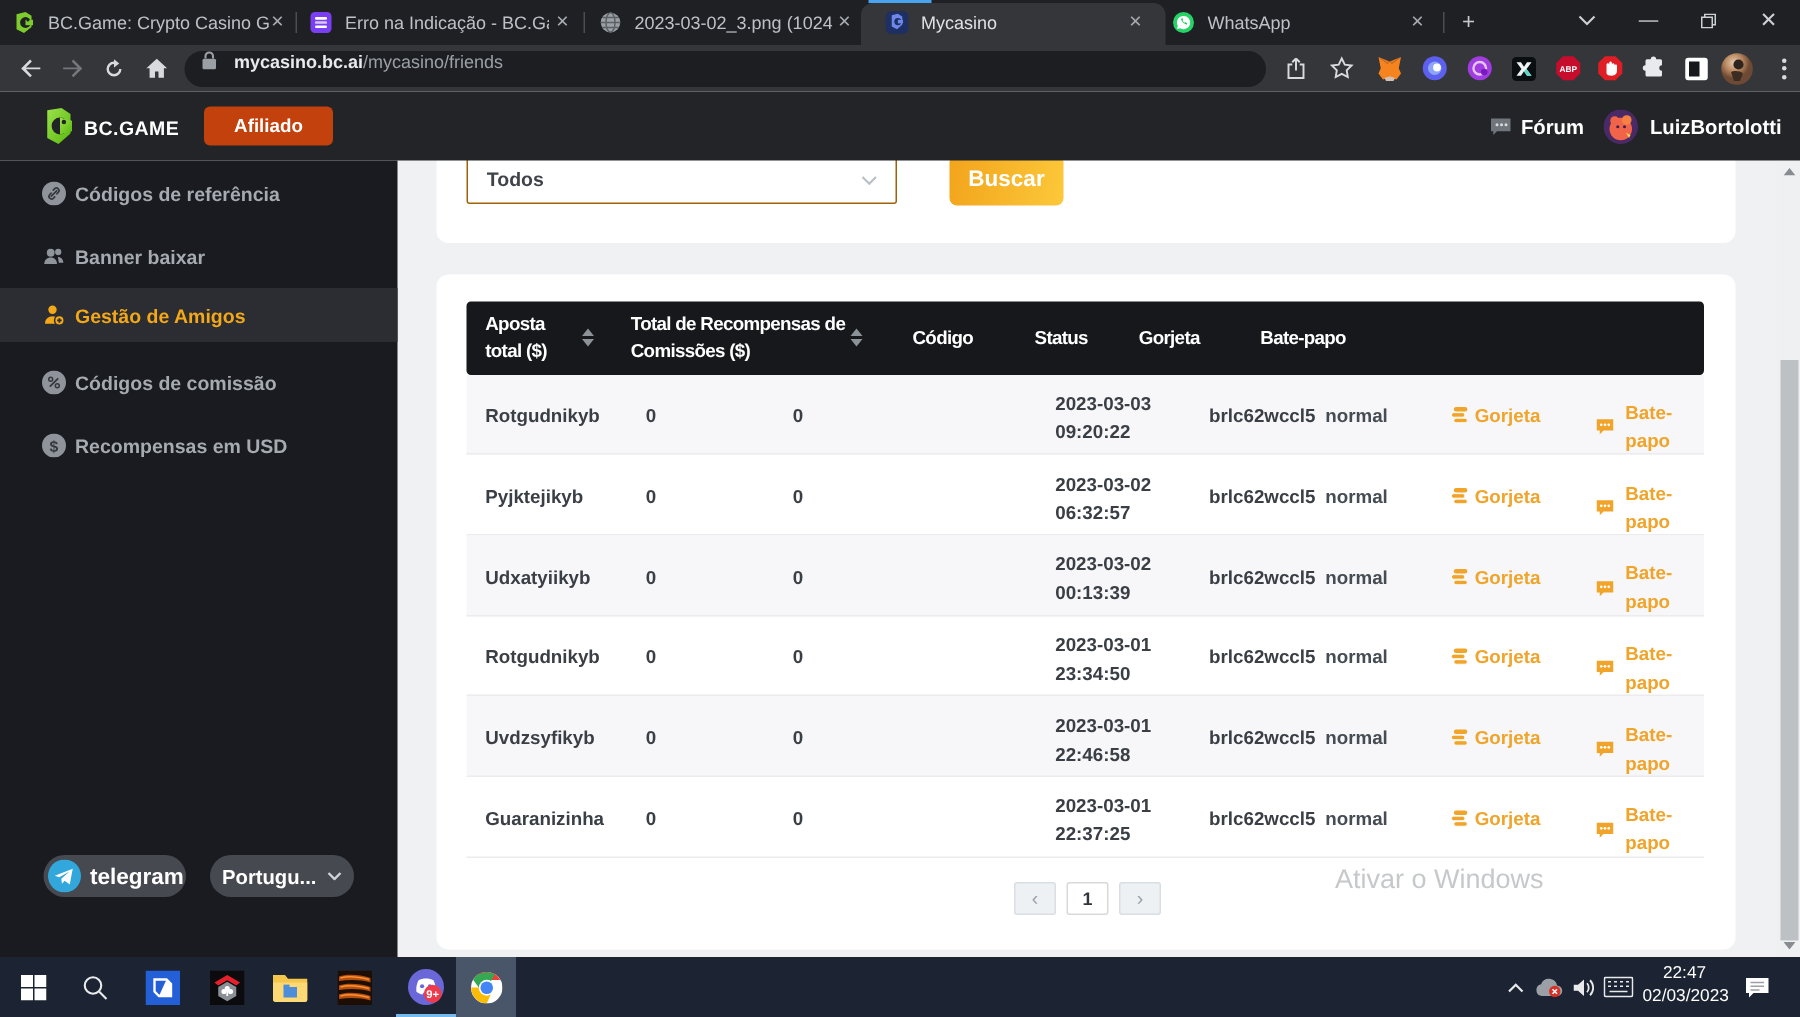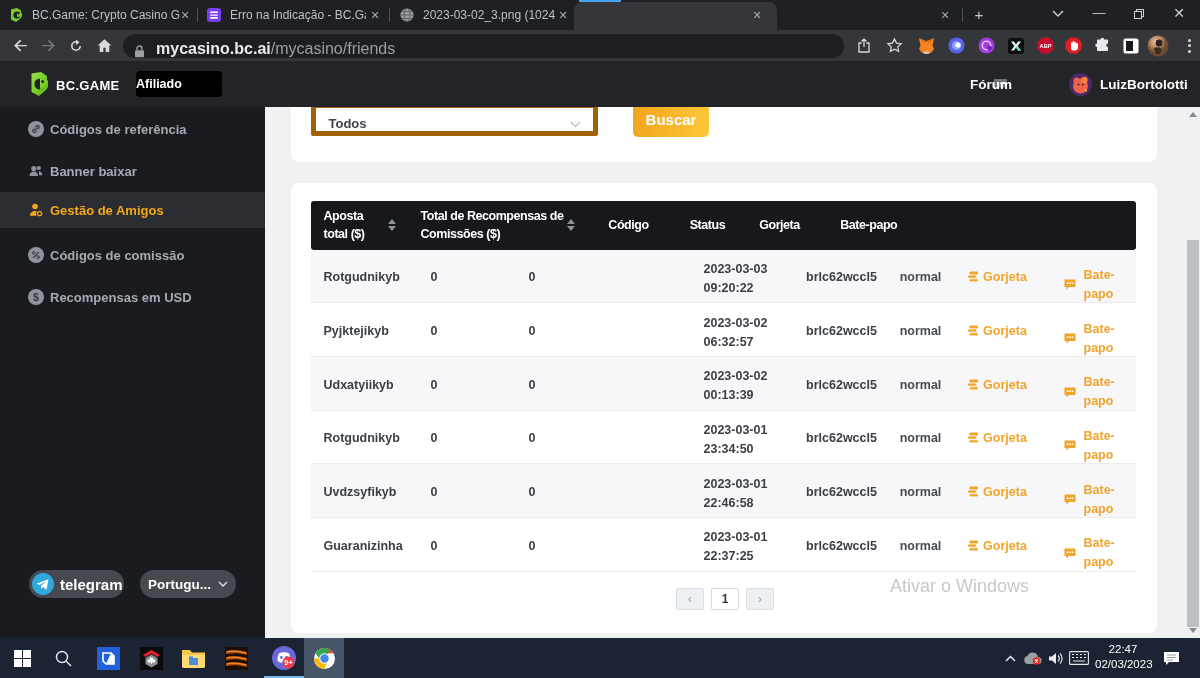--- a/index.html
+++ b/index.html
@@ -10,52 +10,52 @@
 .tab{position:absolute;top:0;height:30px;display:flex;align-items:center;color:#bdc1c6;font-size:12px;white-space:nowrap;overflow:hidden}
 .tab .ttl{overflow:hidden;text-overflow:clip;flex:1}
 .tabx{position:absolute;top:8px;width:14px;height:14px;color:#a6abb0;font-size:11px;line-height:14px;text-align:center}
 .tsep{position:absolute;top:8px;width:1px;height:14px;background:#4a4d51}
 #activetab{position:absolute;left:574px;top:2px;width:203px;height:28px;background:#35363a;border-radius:8px 8px 0 0;z-index:1}
 .favic{width:16px;height:16px;margin-right:8px;flex:0 0 16px}
 .wctl{position:absolute;top:0;height:28px;width:34px;color:#cdd1d5;text-align:center;line-height:26px;font-size:13px}
 
 #toolbar{left:0;top:30px;width:1200px;height:31px;background:#35363a;z-index:40}
 .tbi{position:absolute;top:0;height:31px;display:flex;align-items:center;justify-content:center}
-#urlpill{position:absolute;left:123px;top:4px;width:721px;height:24px;background:#1d1e22;border-radius:12px;display:flex;align-items:flex-end;color:#e8eaed;font-size:16px}
+#urlpill{position:absolute;left:123px;top:4px;width:721px;height:24px;background:#1d1e22;border-radius:12px;display:flex;align-items:flex-start;color:#e8eaed;font-size:12px}
 #urlpill .grey{color:#9aa0a6}
 
 #navbar{left:0;top:61px;width:1200px;height:46px;background:#232428;z-index:30;color:#fff}
-#afil{position:absolute;left:136px;top:10px;width:86px;height:26px;background:#000000;border-radius:4px;color:#fff;font-weight:bold;font-size:12.5px;text-align:left;line-height:26px}
+#afil{position:absolute;left:136px;top:10px;width:86px;height:26px;background:#c2410c;border-radius:4px;color:#fff;font-weight:bold;font-size:12.5px;text-align:center;line-height:26px}
 
 #sidebar{left:0;top:107px;width:265px;height:531px;background:#1a1b20;z-index:20}
 .sitem{position:absolute;left:0;width:265px;height:36px;display:flex;align-items:center;color:#a6abb1;font-weight:bold;font-size:13px}
 .sitem .sic{width:16px;height:16px;margin-left:28px;margin-right:6px;flex:0 0 16px}
 .sactive{background:#2b2d33;color:#f2a818}
 .pill{position:absolute;top:463px;height:28px;background:#46494f;border-radius:14px;color:#fff;display:flex;align-items:center}
 
 #main{left:265px;top:107px;width:920px;height:531px;background:#f0f1f2;z-index:10}
 .card{position:absolute;background:#fff;border-radius:8px}
 #card1{left:26px;top:-11px;width:866px;height:66px}
-#sel{position:absolute;left:19.5px;top:7px;width:287px;height:33px;border:5px solid #a16207;border-radius:2px;background:#fff;color:#3f444b;font-size:13px;font-weight:bold;line-height:31px;padding-left:13px}
+#sel{position:absolute;left:19.5px;top:7px;width:287px;height:33px;border:1px solid #a16207;border-radius:2px;background:#fff;color:#3f444b;font-size:13px;font-weight:bold;line-height:31px;padding-left:13px}
 #buscar{position:absolute;left:342px;top:7px;width:76px;height:34px;border-radius:5px;background:linear-gradient(100deg,#f2a41c,#fcc83a);color:#fff;font-weight:bold;font-size:15px;text-align:center;line-height:34px}
 #card2{left:26px;top:76px;width:866px;height:450px}
 #thead{position:absolute;left:19.5px;top:17.5px;width:825.5px;height:49px;background:#17181c;border-radius:3px;color:#fff;font-size:12.5px;font-weight:bold;display:flex;letter-spacing:-0.45px}
 .hc{display:flex;align-items:center}
 .rows{position:absolute;left:19.5px;top:66.5px;width:825.5px}
 .row{height:53.7px;display:flex;align-items:center;font-size:12.5px;font-weight:bold;color:#3a3f45;border-bottom:1px solid #ececee}
 .row>div{position:relative;top:1.5px}
 .row .c2{padding-left:16px}.row .c3{padding-left:17px}
 .bp{margin-top:15px}
 .row:nth-child(odd){background:#f7f7f9}
 .c1{width:104px;padding-left:13px}
 .c2{width:97px;padding-left:13px}
 .c3{width:179px;padding-left:13px}
 .c4{width:109px;padding-left:13px;margin-top:3px}
 .c5{width:84px;text-align:center}
-.c6{width:74px;text-align:center;color:#464c53}
+.c6{width:74px;color:#464c53}
 .c7{width:70px}
 .c8{width:108.5px}
 .gj{display:flex;align-items:center;justify-content:center;color:#f0a42a;padding-left:9px}
 .gj span{margin-left:4px}
 .bp{display:flex;align-items:center;color:#f0a42a}
 .bp svg{margin-left:36px;margin-right:8px;flex:0 0 12px}
 .bp span{line-height:19px}
 .sort{display:inline-flex;flex-direction:column;margin-left:auto;margin-right:12px;gap:2px}
 .sort i{display:block;width:0;height:0;border-left:4px solid transparent;border-right:4px solid transparent}
 .sort .up{border-bottom:5px solid #8d9299}
@@ -103,22 +103,39 @@
         <circle cx="8" cy="8" r="6.5" fill="#9aa0a6"></circle>
         <ellipse cx="8" cy="8" rx="3" ry="6.5" fill="none" stroke="#5c6166" stroke-width="1"></ellipse>
         <path d="M1.5 8h13M2.5 4.6h11M2.5 11.4h11" stroke="#5c6166" stroke-width="1" fill="none"></path>
       </svg>
     <span class="ttl">2023-03-02_3.png (1024×76</span>
   </div>
   <div class="tabx" style="left:556px">✕</div>
 
   <div id="activetab"></div>
   <div style="position:absolute;left:579px;top:0;width:42px;height:2px;background:#49a3ef;z-index:2"></div>
+  <div class="tab" style="left:590px;width:160px;z-index:2;color:#dfe1e5">
+    <svg class="favic" viewBox="0 0 16 16">
+        <rect x="0.5" y="0.5" width="15" height="15" rx="3.5" fill="#1d2f63"></rect>
+        <path d="M4.5 3.2 L8.5 2.2 L11.5 4 L11.5 9.5 L8 12.5 L4.5 10.7 Z" fill="#6f87e8"></path>
+        <circle cx="8.6" cy="7.4" r="2.4" fill="#1d2f63"></circle>
+        <rect x="8.6" y="6.2" width="3.4" height="2.4" fill="#6f87e8"></rect>
+      </svg>
+    <span class="ttl">Mycasino</span>
+  </div>
   <div class="tabx" style="left:750px;z-index:2">✕</div>
 
+  <div class="tab" style="left:781px;width:150px">
+    <svg class="favic" viewBox="0 0 16 16">
+        <circle cx="8" cy="8" r="7" fill="#25d366"></circle>
+        <path d="M8 3.6a4.4 4.4 0 0 0-3.8 6.6L3.6 12.4l2.3-.6A4.4 4.4 0 1 0 8 3.6z" fill="#fff"></path>
+        <path d="M6.3 5.9c.9 2 2 2.9 3.7 3.6l.5-.9-1.2-.9-.6.4c-.6-.4-1-.8-1.3-1.5l.4-.5-.7-1.3z" fill="#25d366"></path>
+      </svg>
+    <span class="ttl">WhatsApp</span>
+  </div>
   <div class="tabx" style="left:938px">✕</div>
   <div class="tsep" style="left:962px"></div>
   <div class="tabx" style="left:972px;font-size:15px;color:#c6cace">+</div>
 
   <div class="wctl" style="left:1041px"><svg width="12" height="7" viewBox="0 0 12 7" style="margin-top:10px" fill="none" stroke="#cdd1d5" stroke-width="1.4">
         <path d="M1 1l5 5 5-5"></path>
       </svg></div>
   <div class="wctl" style="left:1082px">—</div>
   <div class="wctl" style="left:1122px;font-size:10px">
     <svg width="10" height="10" viewBox="0 0 10 10" style="margin-top:9px">
@@ -252,21 +269,21 @@
       <circle cx="14.6" cy="9.4" r="1.5" fill="#232428"></circle>
     </svg>
   <div style="position:absolute;left:56px;top:17px;font-size:13px;font-weight:bold;letter-spacing:0.3px">BC.GAME</div>
   <div id="afil">Afiliado</div>
   <svg style="position:absolute;left:993px;top:17px" width="15" height="14" viewBox="0 0 15 14">
       <path d="M1 1h13v8.5H5L2.5 12V9.5H1z" fill="#70757c"></path>
       <circle cx="5" cy="5.2" r="1" fill="#d9dbde"></circle>
       <circle cx="8" cy="5.2" r="1" fill="#d9dbde"></circle>
       <circle cx="11" cy="5.2" r="1" fill="#d9dbde"></circle>
     </svg>
-  <div style="position:absolute;left:970px;top:16px;font-size:13.5px;font-weight:bold">Fórum</div>
+  <div style="position:absolute;left:1014px;top:16px;font-size:13.5px;font-weight:bold">Fórum</div>
   <svg style="position:absolute;left:1069px;top:12px" width="23" height="23" viewBox="0 0 23 23">
       <circle cx="11.5" cy="11.5" r="11.5" fill="#4a2a66"></circle>
       <circle cx="11.5" cy="13" r="7.5" fill="#f2644a"></circle>
       <circle cx="7.5" cy="7.5" r="3" fill="#f2644a"></circle>
       <circle cx="15.5" cy="7" r="3.2" fill="#f58142"></circle>
       <circle cx="9.5" cy="11.5" r="1" fill="#3b1d4f"></circle>
       <circle cx="14" cy="11.5" r="1" fill="#3b1d4f"></circle>
       <path d="M15 15.5l3 1.5-1 2z" fill="#ffd24a"></path>
     </svg>
   <div style="position:absolute;left:1100px;top:16px;font-size:13.5px;font-weight:bold">LuizBortolotti</div>

